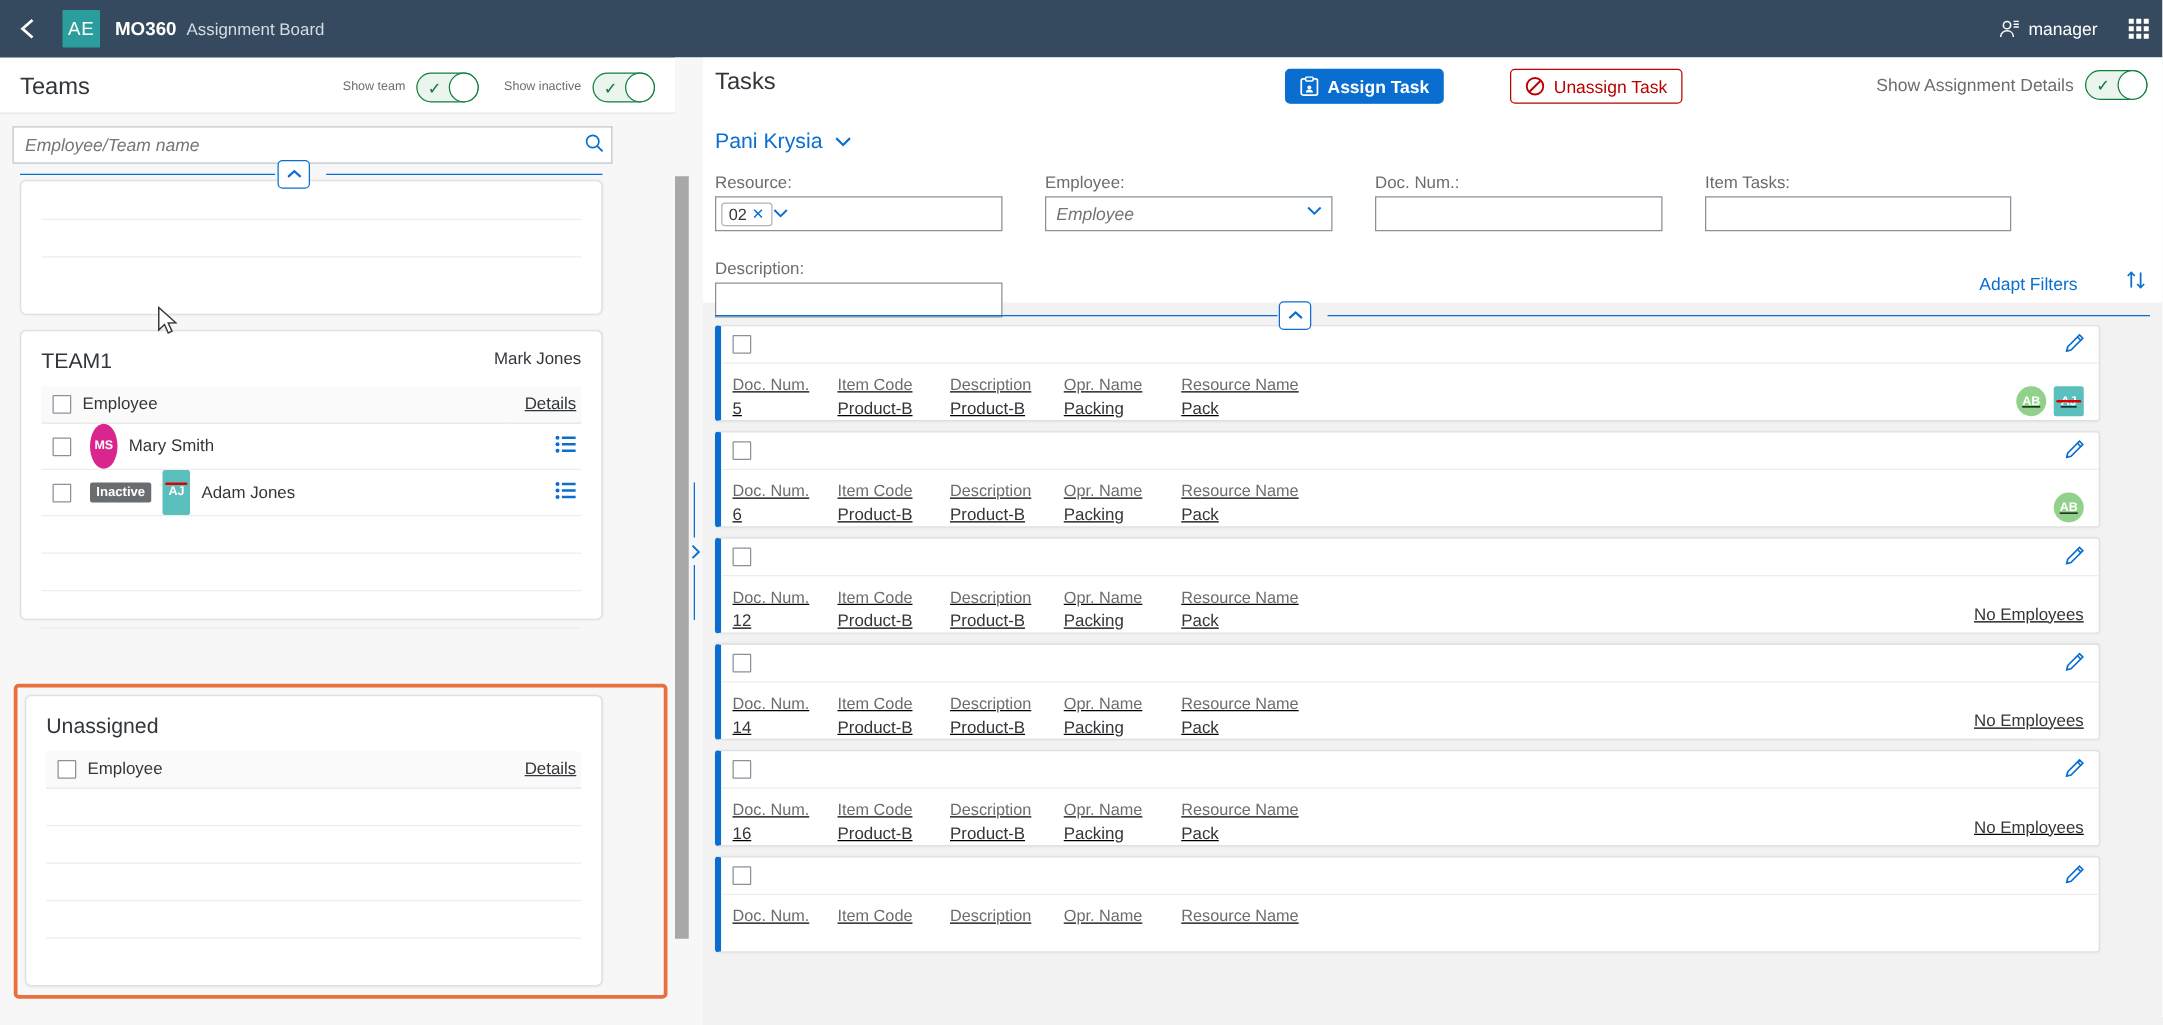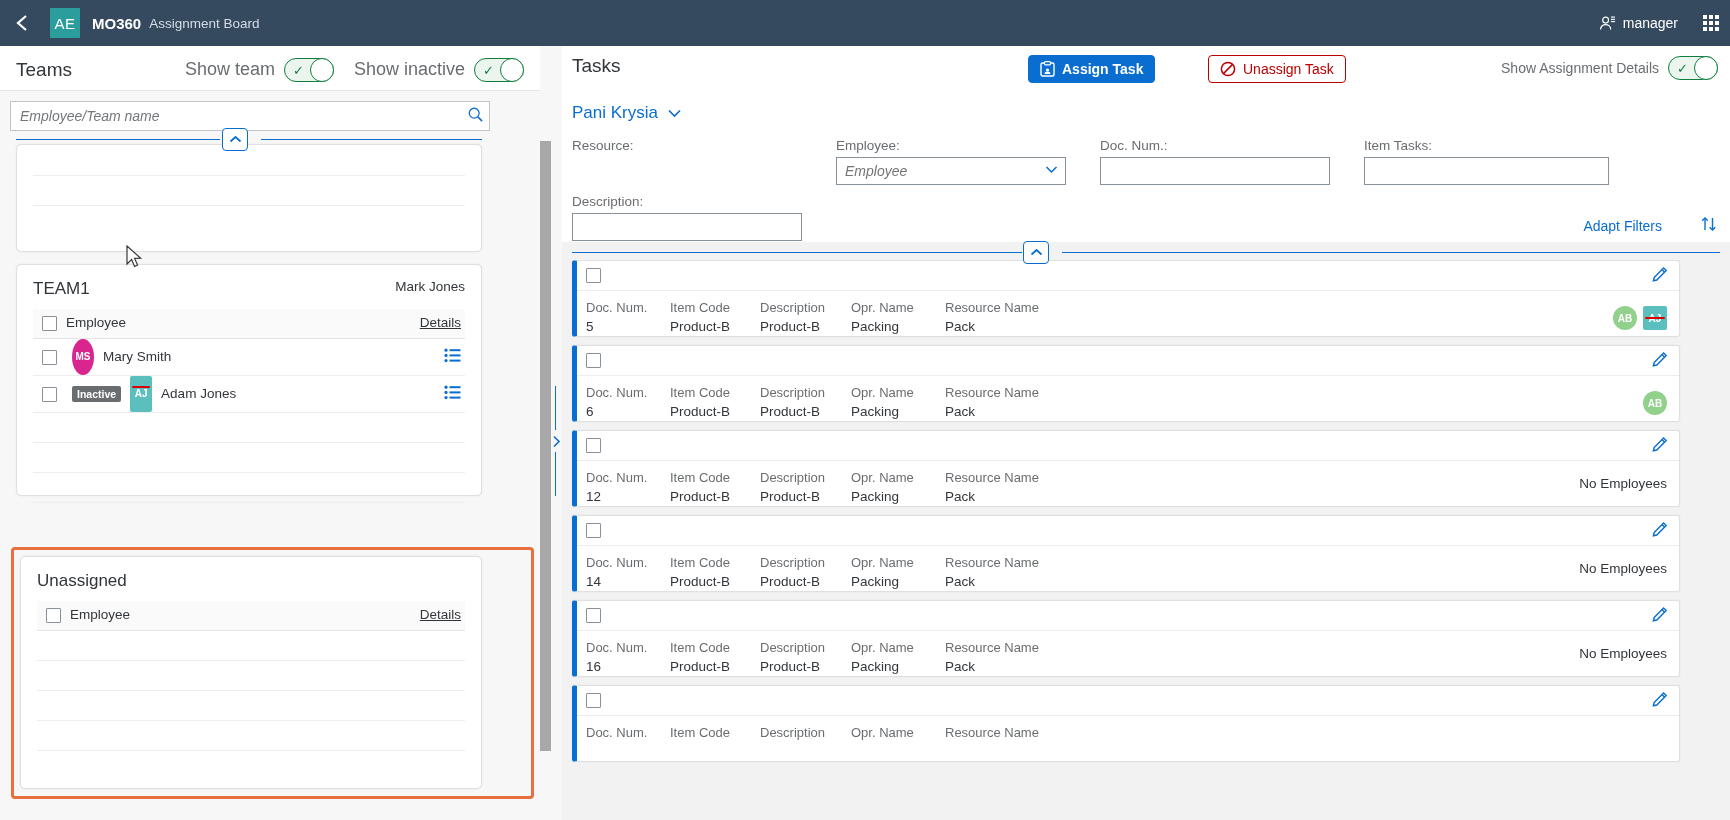--- a/index.html
+++ b/index.html
@@ -48,21 +48,21 @@
     background: #f7f7f7; overflow: hidden;
   }
   .teams-bar {
     position: absolute; left: 0; top: 0; width: 540px; height: 42px;
     background: #fff; border-bottom: 1px solid #e5e5e5;
     display: flex; align-items: center; padding: 0 16px;
   }
   .teams-title { font-size: 19px; color: #32363a; font-weight: 400; }
   .teams-bar-spacer { flex: 1 1 auto; }
   .toggle-group { display: flex; align-items: center; gap: 9px; margin-left: 20px; }
-  .toggle-label { font-size: 18px; color: #6a6d70; white-space: nowrap; }
+  .toggle-label { font-size: 10px; color: #6a6d70; white-space: nowrap; }
   .switch {
     width: 50px; height: 24px; border-radius: 13px; border: 1px solid #107e3e;
     background: #ebf5ee; position: relative; cursor: pointer; flex: 0 0 auto;
   }
   .switch .chk { position: absolute; left: 8px; top: 3px; color: #107e3e; font-size: 13px; line-height: 17px; }
   .switch .knob {
     position: absolute; right: -1px; top: -1px; width: 24px; height: 24px;
     border-radius: 50%; background: #fff; border: 1px solid #107e3e;
   }
 
@@ -208,21 +208,21 @@
     position: absolute; left: 10px; width: 1108px; background: #fff;
     border: 1px solid #e0e0e0; border-left: 5px solid #0a6ed1; border-radius: 3px;
     box-shadow: 0 0 2px rgba(0,0,0,.07);
   }
   .tc-top {
     height: 30px; display: flex; align-items: center; padding: 0 10px 0 9px;
     border-bottom: 1px solid #ededed;
   }
   .tc-top .sp { flex: 1 1 auto; }
   .edit-icon { color: #0a6ed1; cursor: pointer; }
-  .tc-body { display: flex; align-items: flex-start; padding: 7px 12px 8px 9px; }
+  .tc-body { display: flex; align-items: center; padding: 7px 12px 8px 9px; text-decoration: underline; }
   .tc-fields { display: flex; }
   .tfield { margin-right: 0; }
   .tfield .k { font-size: 13px; color: #6a6d70; line-height: 19px; white-space: nowrap; }
   .tfield .v { font-size: 13.5px; color: #32363a; line-height: 19px; white-space: nowrap; }
   .tc-right { margin-left: auto; display: flex; align-items: center; gap: 6px; padding-top: 8px; }
   .no-emp { font-size: 13.5px; color: #32363a; }
   .t-avatar {
     width: 24px; height: 24px; border-radius: 50%; color: #fff; font-size: 10px; font-weight: 600;
     display: flex; align-items: center; justify-content: center; position: relative;
   }
@@ -500,20 +500,31 @@
       <span>Pani Krysia</span>
       <svg width="15" height="10" viewBox="0 0 15 10">
         <polyline points="2,2.5 7.5,8 13,2.5" fill="none" stroke="#0a6ed1" stroke-width="1.7"></polyline>
       </svg>
     </div>
 
     <div class="filter-area">
       <div class="fgrid">
         <div class="fcol">
           <span class="flabel">Resource:</span>
+          <div class="token-field">
+            <span class="token">
+              <span>02</span>
+              <span class="x">✕</span>
+            </span>
+            <span class="caret">
+              <svg width="13" height="9" viewBox="0 0 13 9">
+                  <polyline points="1.5,2 6.5,7 11.5,2" fill="none" stroke="#0a6ed1" stroke-width="1.5"></polyline>
+                </svg>
+            </span>
+          </div>
         </div>
 
         <div class="fcol">
           <span class="flabel">Employee:</span>
           <div class="fselect">
             <input class="finput ph-italic" type="text" placeholder="Employee" style="">
             <span class="caret">
               <svg width="13" height="9" viewBox="0 0 13 9">
                   <polyline points="1.5,2 6.5,7 11.5,2" fill="none" stroke="#0a6ed1" stroke-width="1.5"></polyline>
                 </svg>
@@ -525,21 +536,21 @@
           <span class="flabel">Doc. Num.:</span>
           <input class="finput" type="text" placeholder="" style="">
         </div>
 
         <div class="fcol wide">
           <span class="flabel">Item Tasks:</span>
           <input class="finput" type="text" placeholder="" style="">
         </div>
       </div>
 
-      <div class="fgrid" style="margin-top:9px;">
+      <div class="fgrid" style="margin-top:22px;">
         <div class="fcol">
           <span class="flabel">Description:</span>
           <input class="finput" type="text" placeholder="" style="">
         </div>
       </div>
     </div>
 
     <div class="adapt-row">
       <span class="adapt-link">Adapt Filters</span>
       <span class="sort-icon">

